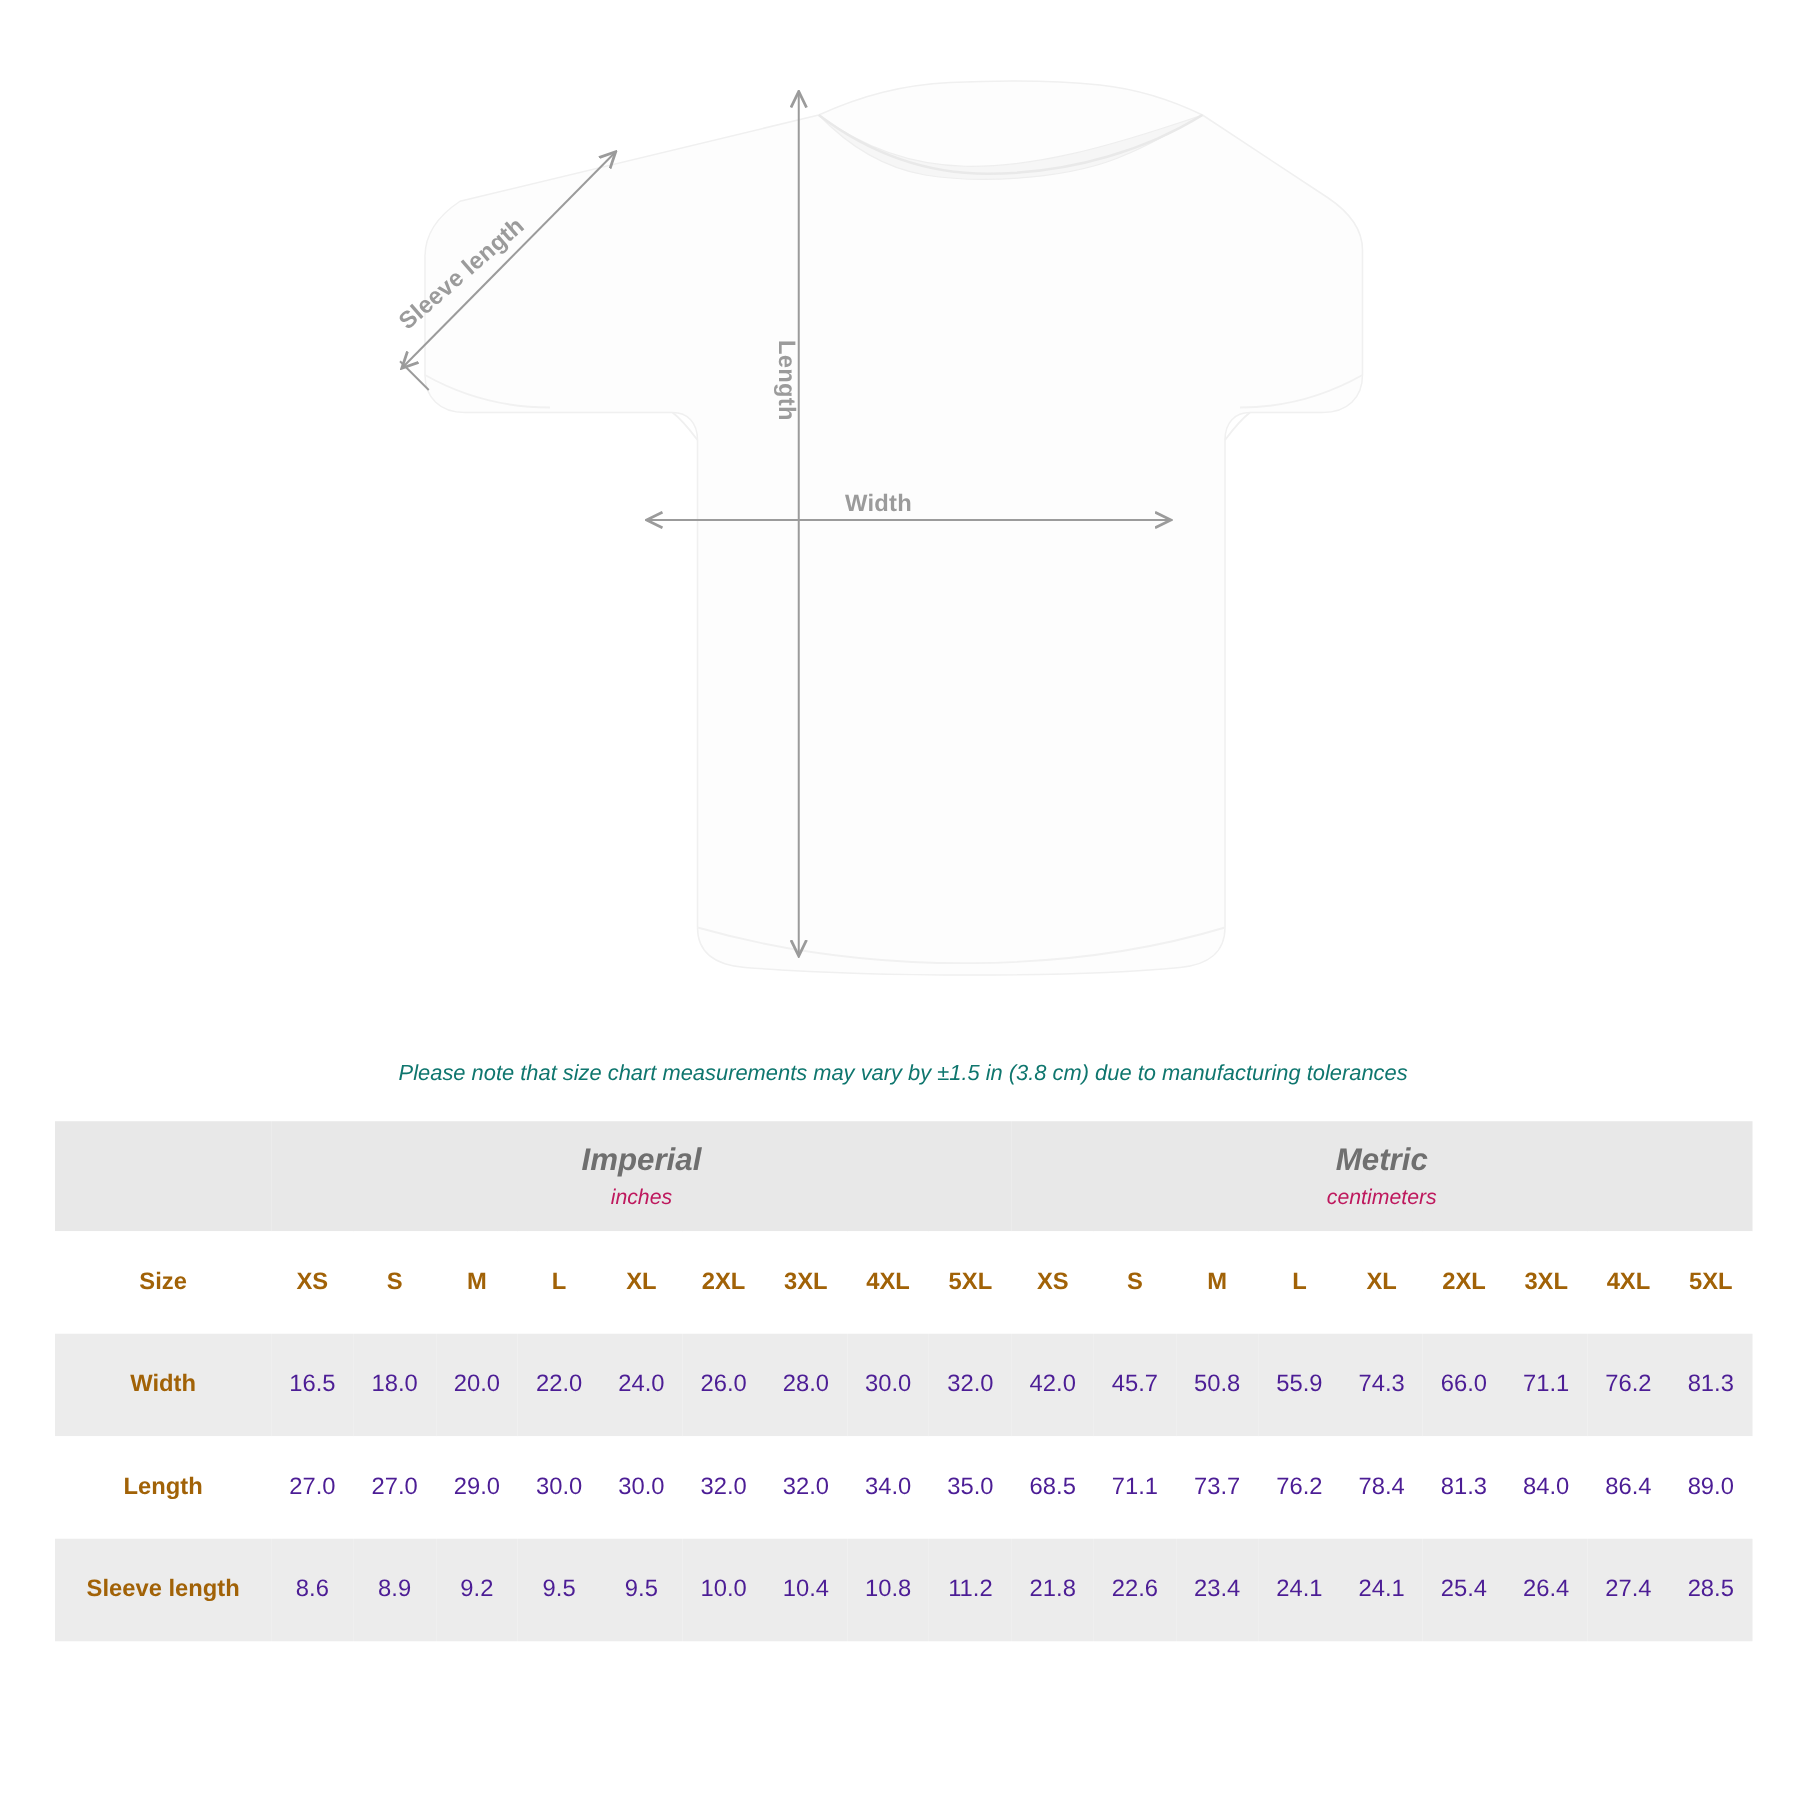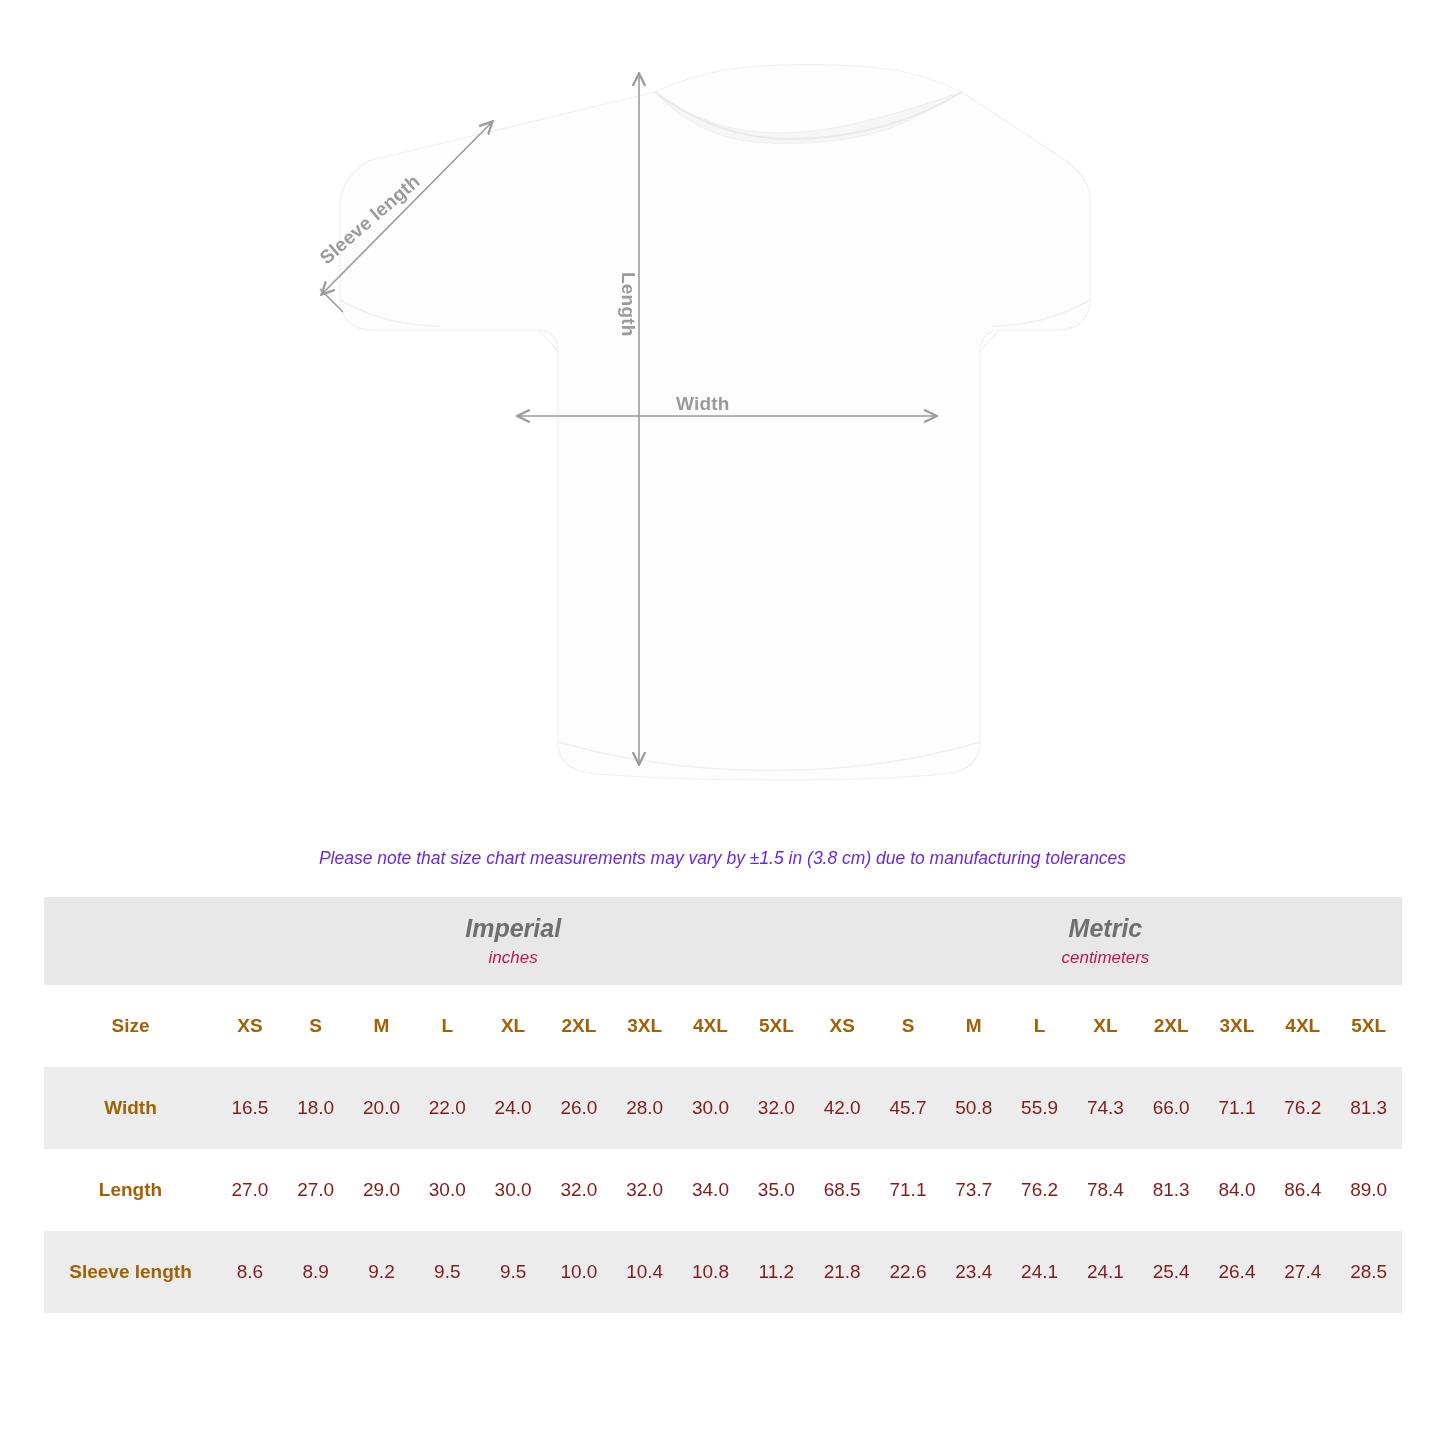--- a/index.html
+++ b/index.html
@@ -64,21 +64,21 @@
   .chart-title {
     font-size: 31px;
     font-weight: bold;
     color: #333333;
     margin: 0;
     letter-spacing: -0.2px;
   }
   .chart-note {
     font-size: 17.5px;
     font-style: italic;
-    color: #6d28d9;
+    color: #0f766e;
     margin-top: 16px;
   }
 
   
   .table-wrap {
     margin: 28px 44px 0 44px;
   }
   table.size-table {
     border-collapse: collapse;
     width: 1357px;
@@ -113,21 +113,21 @@
     font-size: 19px;
     font-weight: bold;
     color: #a16207;
   }
   .head-row td.rowlabel {
     font-size: 19px;
   }
   .data-row td {
     height: 82px;
     font-size: 19px;
-    color: #7f1d1d;
+    color: #4c1d95;
   }
   .data-row.shaded td {
     background: #ececec;
   }
   .data-row.plain td {
     background: #ffffff;
   }
   td.rowlabel {
     font-weight: bold;
     color: #a16207;

